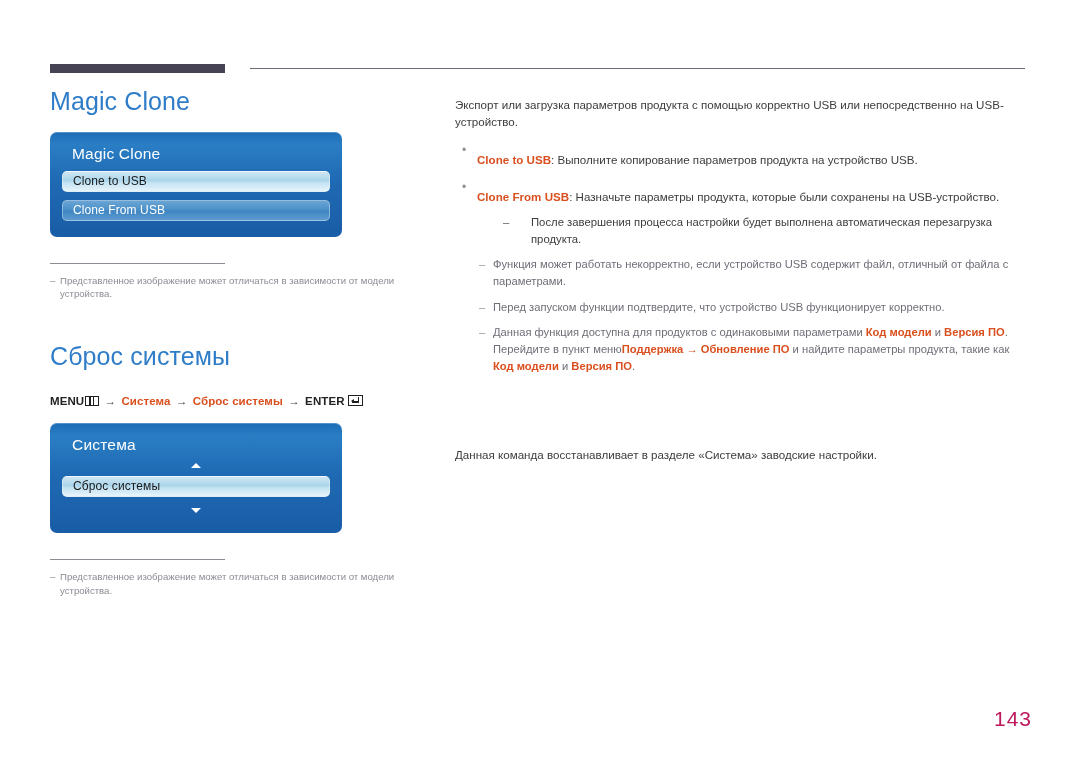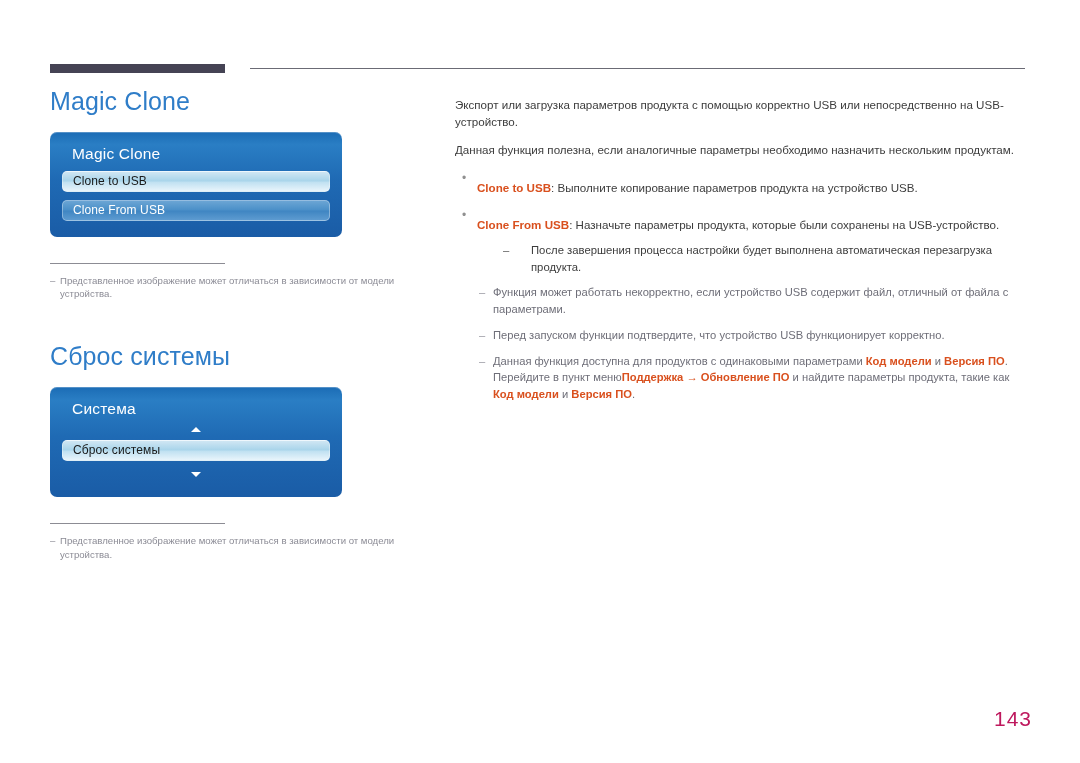--- a/index.html
+++ b/index.html
@@ -160,20 +160,29 @@
       <div class="note-row">
         <span class="note-dash">–</span>
         <span class="note-text">Представленное изображение может отличаться в зависимости от модели устройства.</span>
       </div>
     </div>
 
     <div style="height:42px"></div>
 
     <h1 class="section-title">Сброс системы</h1>
 
+    <div class="menu-path">
+      <span>MENU</span><span class="ico-menu"><i></i><i></i></span>
+      <span class="arrow">→</span>
+      <span class="accent">Система</span>
+      <span class="arrow">→</span>
+      <span class="accent">Сброс системы</span>
+      <span class="arrow">→</span>
+      <span>ENTER</span><span class="ico-enter"><span class="stem"></span><span class="bar"></span><span class="head"></span></span>
+    </div>
 
     <div class="osd">
       <div class="osd-title">Система</div>
       <div class="osd-arrow up">
         <span class="tri-up"></span>
       </div>
       <div class="osd-item selected">
         <span>Сброс системы</span>
       </div>
       <div class="osd-arrow down">
@@ -186,21 +195,20 @@
       <div class="note-row">
         <span class="note-dash">–</span>
         <span class="note-text">Представленное изображение может отличаться в зависимости от модели устройства.</span>
       </div>
     </div>
   </div>
 
   <div class="col-right">
 
     <div class="para">Экспорт или загрузка параметров продукта с помощью корректно USB или непосредственно на USB-устройство.</div>
-    <div class="para">Данная функция полезна, если аналогичные параметры необходимо назначить нескольким продуктам.</div>
 
     <div class="bullet">
       <span class="dot">•</span>
       <span class="btxt"><span class="bold-accent">Clone to USB</span><span>: Выполните копирование параметров продукта на устройство USB.</span></span>
     </div>
 
     <div class="bullet">
       <span class="dot">•</span>
       <span class="btxt"><span class="bold-accent">Clone From USB</span><span>: Назначьте параметры продукта, которые были сохранены на USB-устройство.</span></span>
     </div>
@@ -220,16 +228,17 @@
       <span class="t">Перед запуском функции подтвердите, что устройство USB функционирует корректно.</span>
     </div>
 
     <div class="graydash">
       <span class="d">–</span>
       <span class="t"><span>Данная функция доступна для продуктов с одинаковыми параметрами </span><span class="bold-accent">Код модели</span><span> и </span><span class="bold-accent">Версия ПО</span><span>. Перейдите в пункт меню</span><span class="bold-accent">Поддержка</span><span class="bold-accent"> → </span><span class="bold-accent">Обновление ПО</span><span> и найдите параметры продукта, такие как </span><span class="bold-accent">Код модели</span><span> и </span><span class="bold-accent">Версия ПО</span><span>.</span></span>
     </div>
 
     <div style="height:62px"></div>
 
+    <div class="para">Данная команда восстанавливает в разделе «Система» заводские настройки.</div>
   </div>
 
   <div class="page-number">143</div>
 </div>
 
 </body></html>

